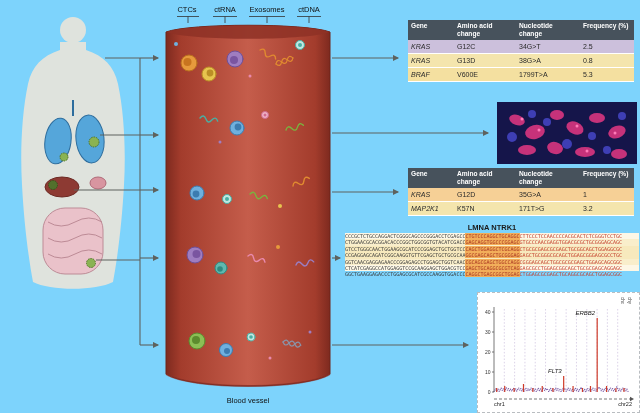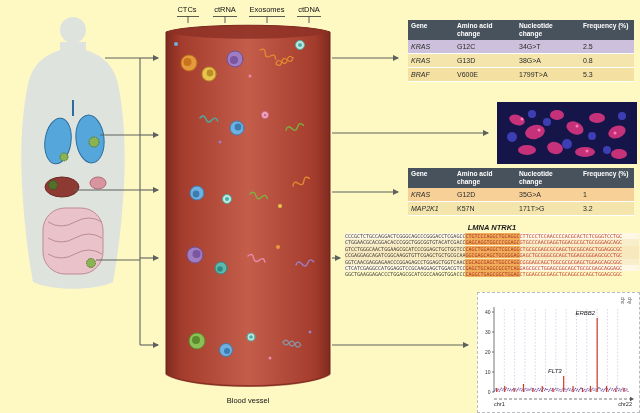--- a/index.html
+++ b/index.html
@@ -1,34 +1,34 @@
 <!DOCTYPE html>
 <html><head>
 <meta charset="utf-8">
 <style>
   html,body{margin:0;padding:0;}
-  .canvas{position:relative;width:640px;height:413px;background:#fef9c3;
+  .canvas{position:relative;width:640px;height:413px;background:#7dd3fc;
           font-family:"Liberation Sans",sans-serif;overflow:hidden;}
   .layer{position:absolute;left:0;top:0;}
 
   
   .gene-table{position:absolute;width:226px;font-size:7px;color:#2a2a2a;z-index:3;}
   .thead,.trow{display:grid;grid-template-columns:46px 62px 64px 54px;}
   .thead{background:#47525c;color:#fff;font-weight:bold;font-size:6.6px;}
   .thead div{padding:2px 3px;line-height:1.2;}
   .trow div{padding:3px 3px;border-bottom:1px solid #fff;}
   .trow .gene{font-style:italic;}
 
   
   .fluo{position:absolute;left:497px;top:102px;width:140px;height:62px;
         background:#15154a;z-index:3;overflow:hidden;}
 
   
   .align{position:absolute;left:345px;top:223px;width:294px;z-index:3;}
-  .align-title{text-align:center;font-size:7.5px;font-weight:bold;font-style:italic;
+  .align-title{text-align:center;font-size:7.5px;font-weight:bold;
                color:#1a1a1a;margin-bottom:1px;}
   .seq-line{font-family:"DejaVu Sans Mono",monospace;font-size:5px;line-height:6.4px;
             white-space:nowrap;letter-spacing:0;}
   .sl{color:#3a3a3a;}
   .sm{background:#f2ae5a;color:#a5301f;}
   .sr{color:#c23a28;}
 
   
   .plot{position:absolute;left:477px;top:292px;width:161px;height:119px;
         background:#ffffff;border:1px dashed #b9bdc1;z-index:3;}

